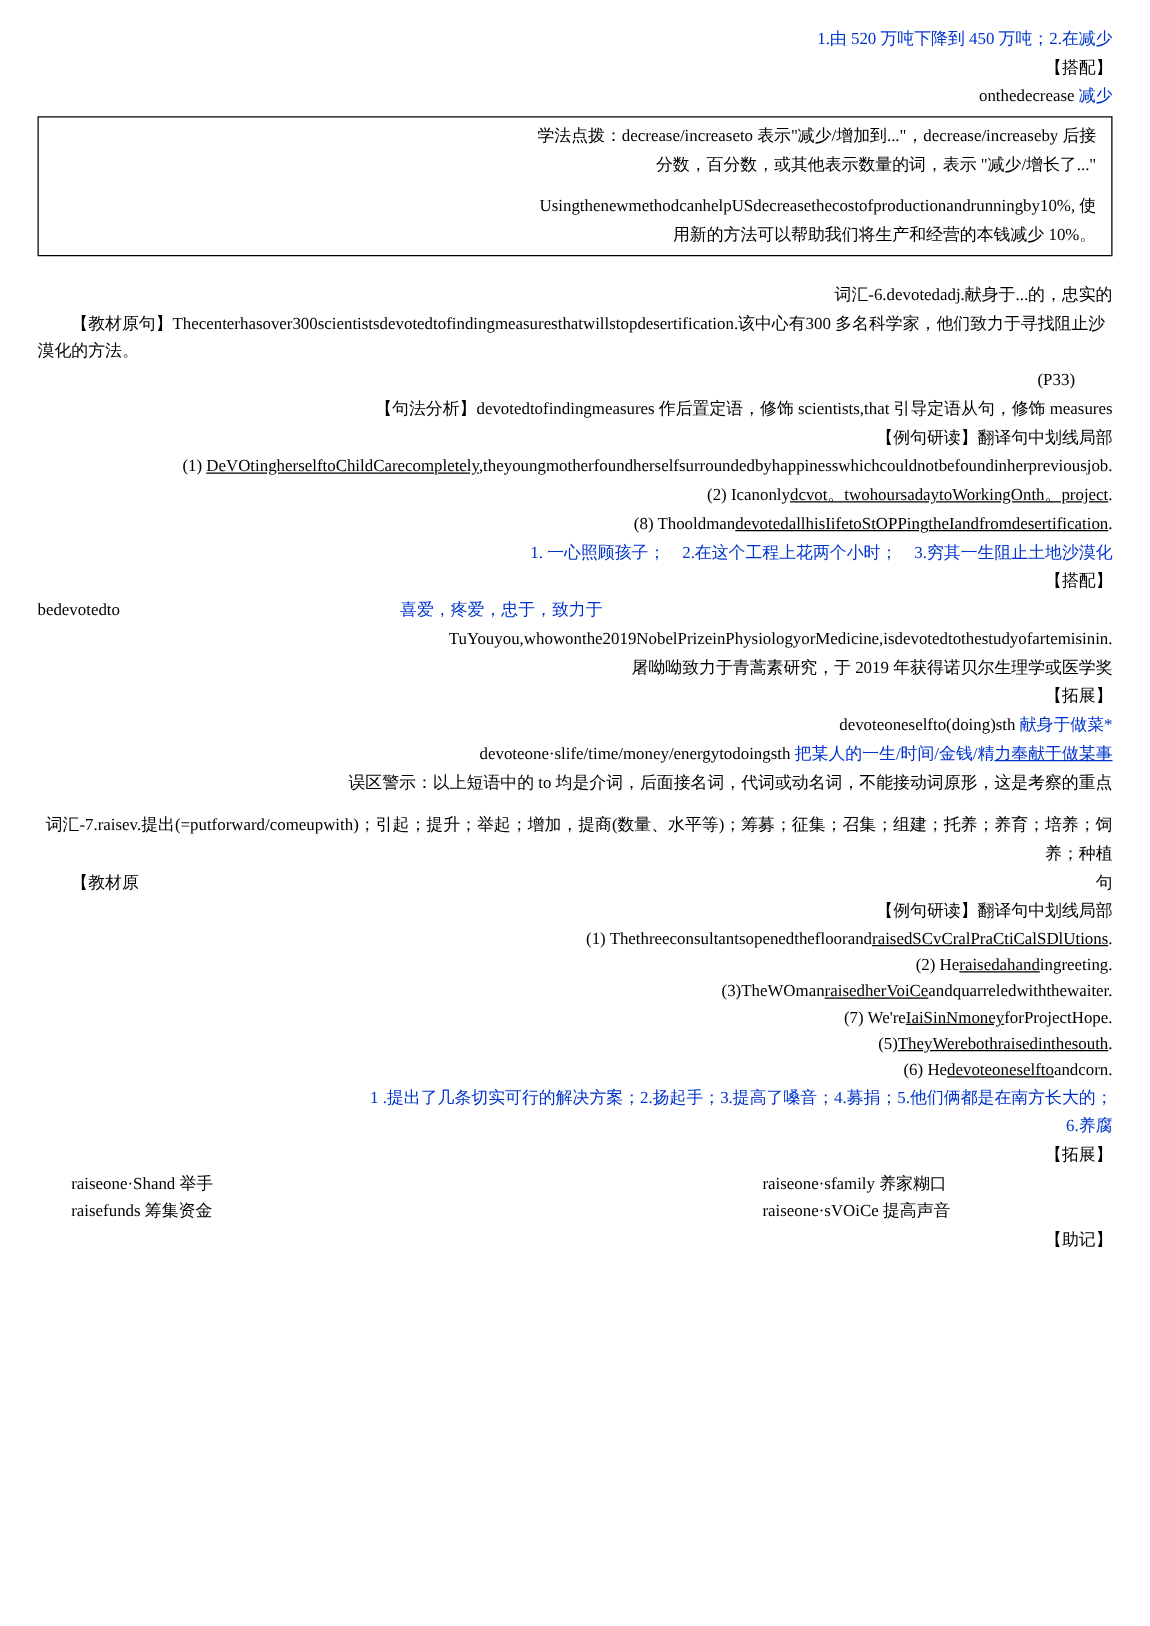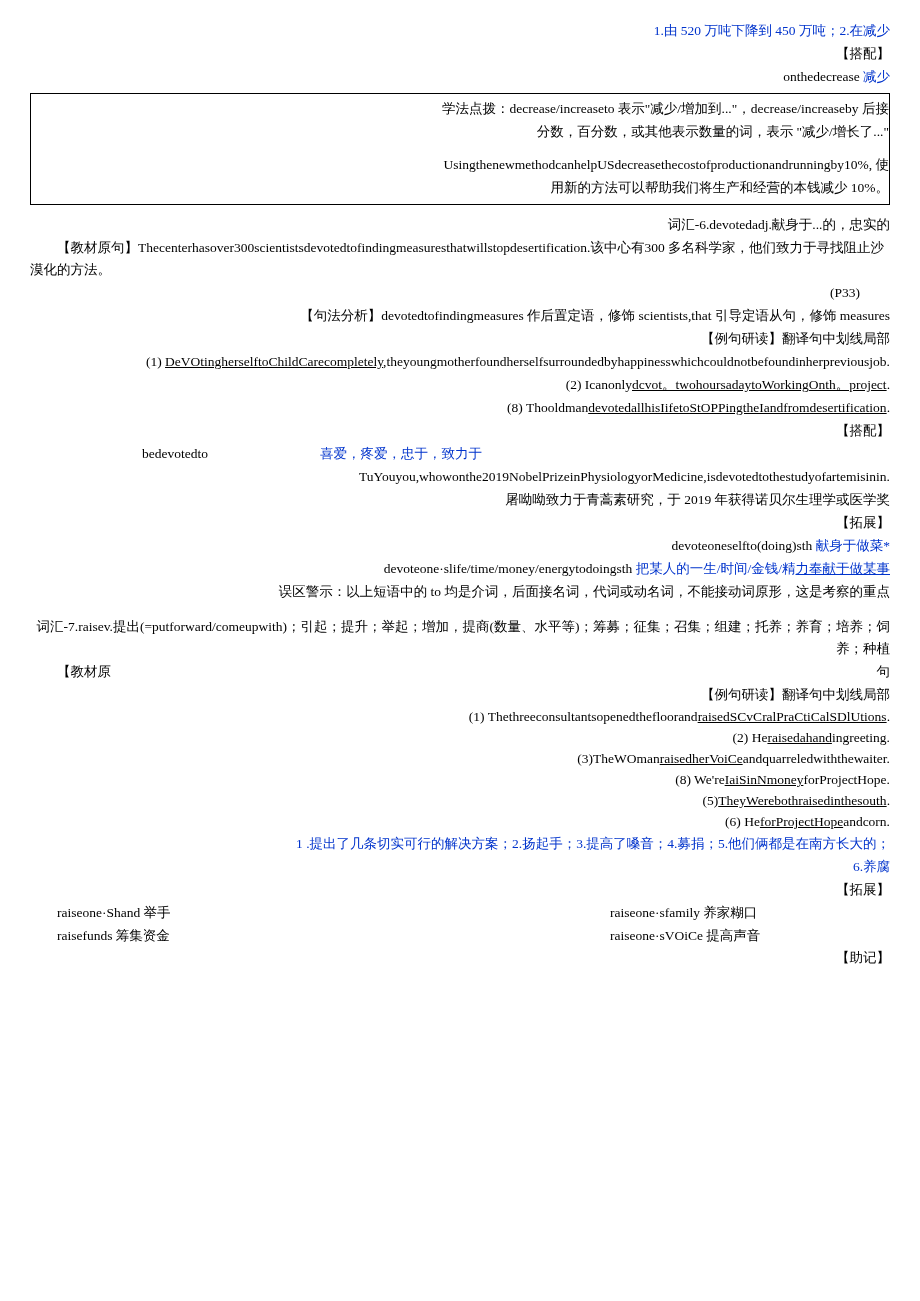--- a/index.html
+++ b/index.html
@@ -7,21 +7,21 @@
       font-size: 13.5px;
       line-height: 1.7;
       max-width: 860px;
       margin: 20px auto;
       padding: 0 10px;
       color: #000;
     }
     .blue { color: #0033cc; }
     .box {
       border: 1px solid #000;
-      padding: 4px 0;
+      padding: 4px 12px;
       margin: 4px 0 0 0;
     }
     .underline { text-decoration: underline; }
     .indent-1 { text-indent: 2em; }
     .indent-list { margin-left: 2em; }
     .justify-row {
       display: flex;
       justify-content: space-between;
     }
     .justify-row > span:last-child { margin-left: auto; }
@@ -42,44 +42,49 @@
     <span>onthedecrease </span><span class="blue">减少</span>
   </p>
 
   <div class="box">
     <p>学法点拨：decrease/increaseto 表示"减少/增加到..."，decrease/increaseby 后接</p>
     <p>分数，百分数，或其他表示数量的词，表示 "减少/增长了..."</p>
     <p style="margin-top:10px">UsingthenewmethodcanhelpUSdecreasethecostofproductionandrunningby10%, 使</p>
     <p>用新的方法可以帮助我们将生产和经营的本钱减少 10%。</p>
   </div>
 
-  <p style="margin-top:9px">词汇-6.devotedadj.献身于...的，忠实的</p>
+  <p style="margin-top:20px">词汇-6.devotedadj.献身于...的，忠实的</p>
   <div style="display:flex;">
     <span class="indent-1" style="flex:1">【教材原句】Thecenterhasover300scientistsdevotedtofindingmeasuresthatwillstopdesertification.该中心有300 多名科学家，他们致力于寻找阻止沙漠化的方法。 </span>
   </div>
   <div style="display:flex;">
       <span style="flex:1"></span>
       <span style="padding-right:30px">(P33)</span>
     </div>
   <p class="indent-1">【句法分析】devotedtofindingmeasures 作后置定语，修饰 scientists,that 引导定语从句，修饰 measures</p>
   <p class="indent-1">【例句研读】翻译句中划线局部</p>
 
   <p class="indent-list">
     <span>(1)  </span><span class="underline">DeVOtingherselftoChildCarecompletely</span><span>,theyoungmotherfoundherselfsurroundedbyhappinesswhichcouldnotbefoundinherpreviousjob.</span>
   </p>
   <p class="indent-list">
     <span>(2)   Icanonly</span><span class="underline">dcvot。twohoursadaytoWorkingOnth。project</span><span>.</span>
   </p>
   <p class="indent-list">
     <span>(8)   Thooldman</span><span class="underline">devotedallhisIifetoStOPPingtheIandfromdesertification</span><span>.</span>
   </p>
 
+  <p class="blue">
+    <span>1. 一心照顾孩子；</span>&nbsp;&nbsp;&nbsp;
+    <span>2.在这个工程上花两个小时；</span>&nbsp;&nbsp;&nbsp;
+    <span>3.穷其一生阻止土地沙漠化</span>
+  </p>
 
   <p class="indent-1">【搭配】</p>
-  <div style="display:flex;text-align:center;">
+  <div style="display:flex;">
     <span style="width:290px;">bedevotedto</span>
     <span class="blue">喜爱，疼爱，忠于，致力于</span>
   </div>
   <p>  TuYouyou,whowonthe2019NobelPrizeinPhysiologyorMedicine,isdevotedtothestudyofartemisinin.</p>
   <p>屠呦呦致力于青蒿素研究，于 2019 年获得诺贝尔生理学或医学奖</p>
 
   <p class="indent-1">【拓展】</p>
   <p>
     <span>devoteoneselfto(doing)sth </span><span class="blue">献身于做菜*</span>
   </p>
@@ -95,23 +100,23 @@
     <span>材</span>
     <span>原</span>
     <span>句</span>
   </div>
   <p class="indent-1">【例句研读】翻译句中划线局部</p>
 
   <div class="indent-list tight">
     <p><span>(1)  Thethreeconsultantsopenedthefloorand</span><span class="underline">raisedSCvCralPraCtiCalSDlUtions</span><span>.</span></p>
     <p><span>(2)  He</span><span class="underline">raisedahand</span><span>ingreeting.</span></p>
     <p><span>(3)TheWOman</span><span class="underline">raisedherVoiCe</span><span>andquarreledwiththewaiter.</span></p>
-    <p><span>(8)     We're</span><span class="underline">IaiSinNmoney</span><span>forProjectHope.</span></p>
+    <p><span>(7)     We're</span><span class="underline">IaiSinNmoney</span><span>forProjectHope.</span></p>
     <p><span>(5)</span><span class="underline">TheyWerebothraisedinthesouth</span><span>.</span></p>
-    <p><span>(6)  He</span><span class="underline">forProjectHope</span><span>andcorn.</span></p>
+    <p><span>(6)  He</span><span class="underline">devoteoneselfto</span><span>andcorn.</span></p>
   </div>
 
   <p class="blue indent-1">1 .提出了几条切实可行的解决方案；2.扬起手；3.提高了嗓音；4.募捐；5.他们俩都是在南方长大的；</p>
   <p class="blue">6.养腐</p>
 
   <p class="indent-1" style="margin-left:2em">【拓展】</p>
   <div class="row-2col indent-list">
     <div>raiseone·Shand 举手</div>
     <div>raiseone·sfamily 养家糊口</div>
   </div>

